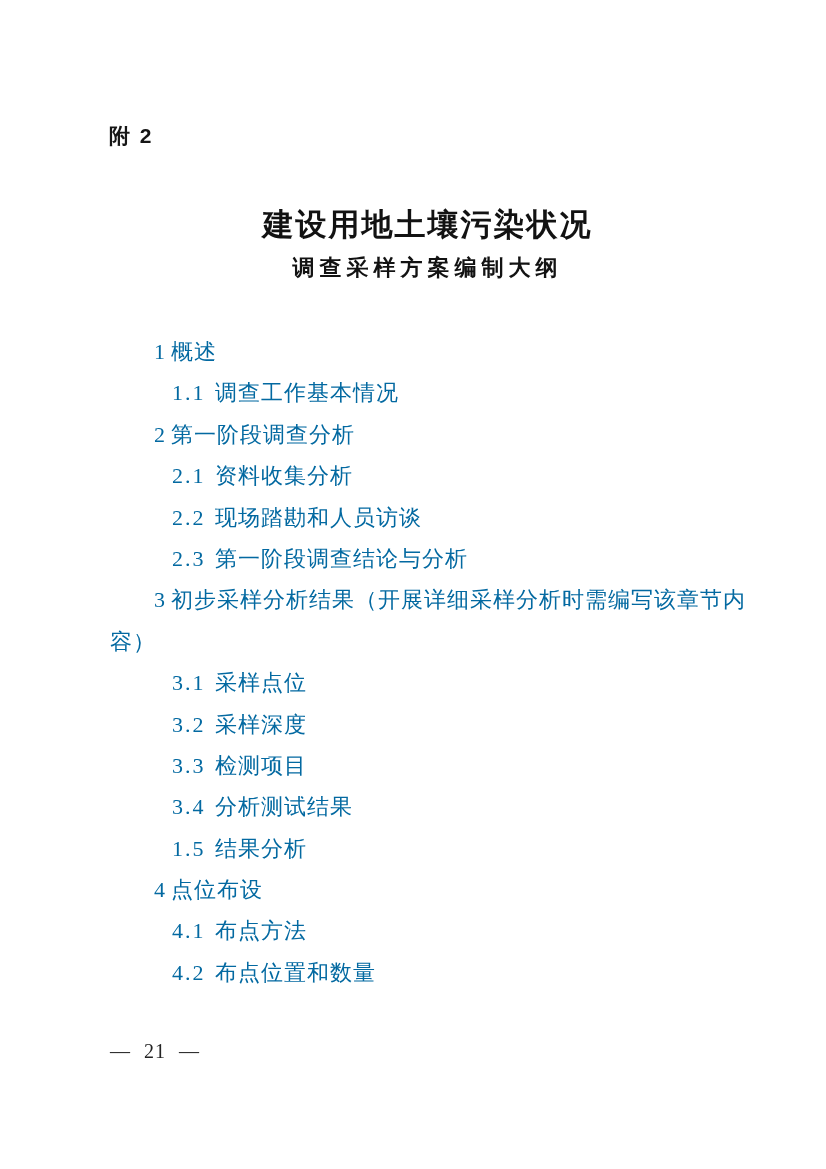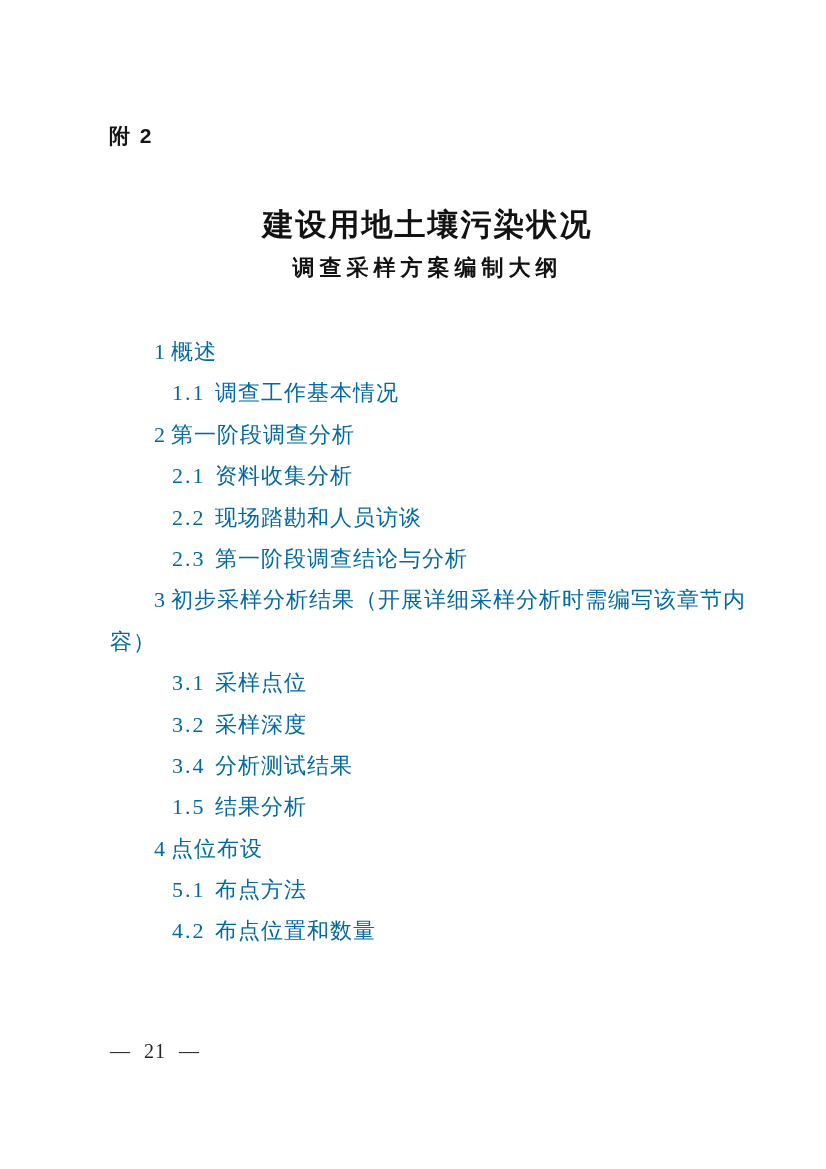--- a/index.html
+++ b/index.html
@@ -64,24 +64,25 @@
       <div class="row lvl1"><span class="num">1</span><span class="txt">概述</span></div>
       <div class="row lvl2"><span class="num">1.1</span><span class="txt">调查工作基本情况</span></div>
       <div class="row lvl1"><span class="num">2</span><span class="txt">第一阶段调查分析</span></div>
       <div class="row lvl2"><span class="num">2.1</span><span class="txt">资料收集分析</span></div>
       <div class="row lvl2"><span class="num">2.2</span><span class="txt">现场踏勘和人员访谈</span></div>
       <div class="row lvl2"><span class="num">2.3</span><span class="txt">第一阶段调查结论与分析</span></div>
       <div class="row lvl1"><span class="num">3</span><span class="txt">初步采样分析结果（开展详细采样分析时需编写该章节内</span></div>
       <div class="row cont"><span class="txt">容）</span></div>
       <div class="row lvl2"><span class="num">3.1</span><span class="txt">采样点位</span></div>
       <div class="row lvl2"><span class="num">3.2</span><span class="txt">采样深度</span></div>
+      <div class="row lvl2"><span class="num">3.3</span><span class="txt">检测项目</span></div>
       <div class="row lvl2"><span class="num">3.4</span><span class="txt">分析测试结果</span></div>
       <div class="row lvl2"><span class="num">1.5</span><span class="txt">结果分析</span></div>
       <div class="row lvl1"><span class="num">4</span><span class="txt">点位布设</span></div>
-      <div class="row lvl2"><span class="num">5.1</span><span class="txt">布点方法</span></div>
+      <div class="row lvl2"><span class="num">4.1</span><span class="txt">布点方法</span></div>
       <div class="row lvl2"><span class="num">4.2</span><span class="txt">布点位置和数量</span></div>
     </div>
 
   <div class="footer">
     <span>—</span>
     <span>21</span>
     <span>—</span>
   </div>
 
 </div>

